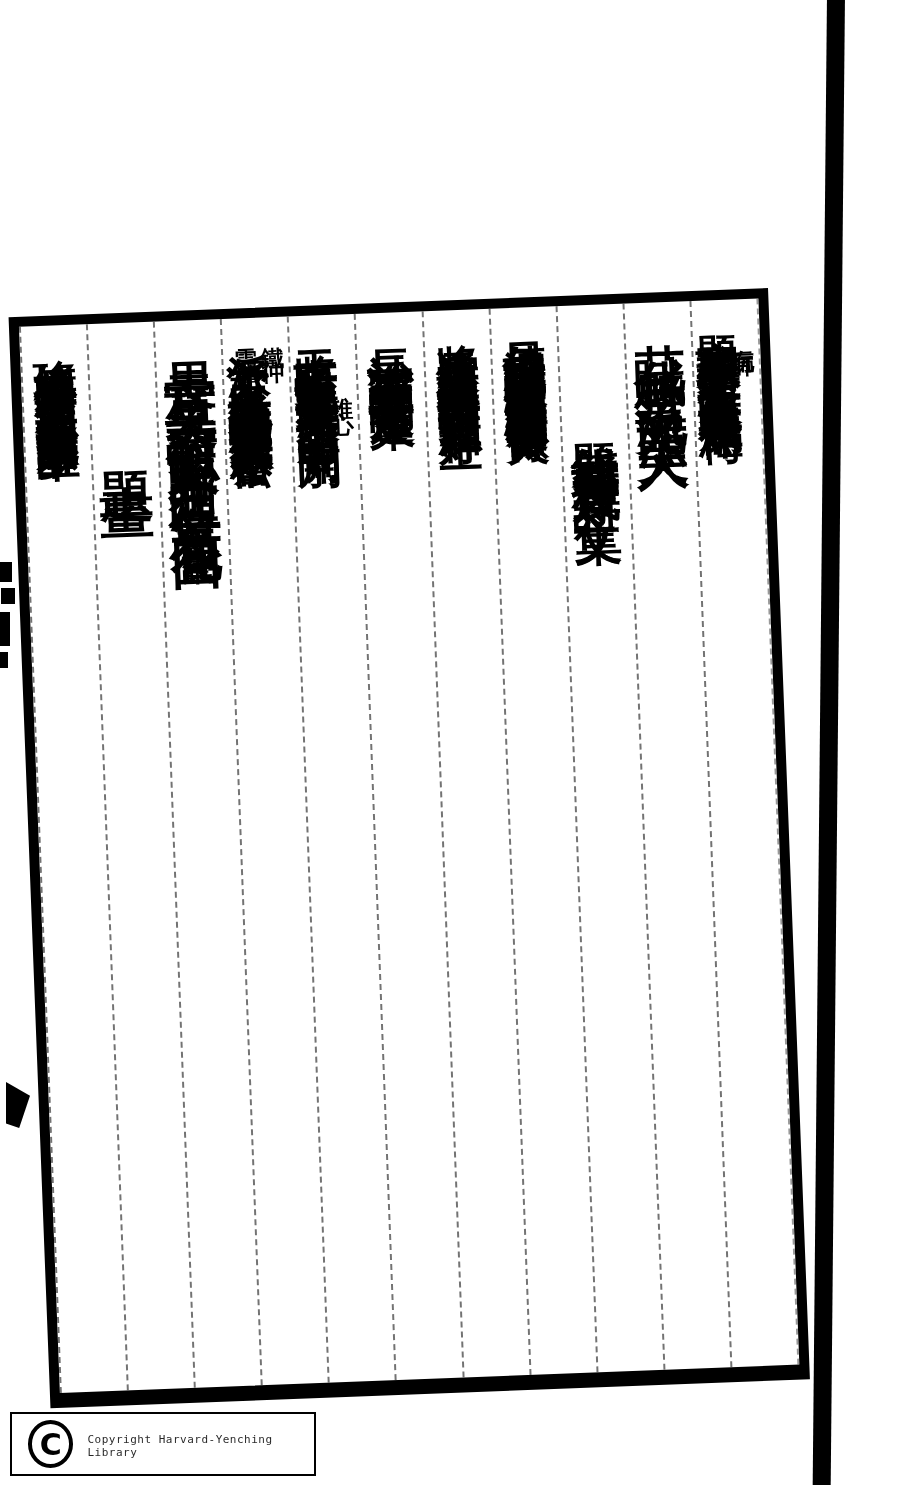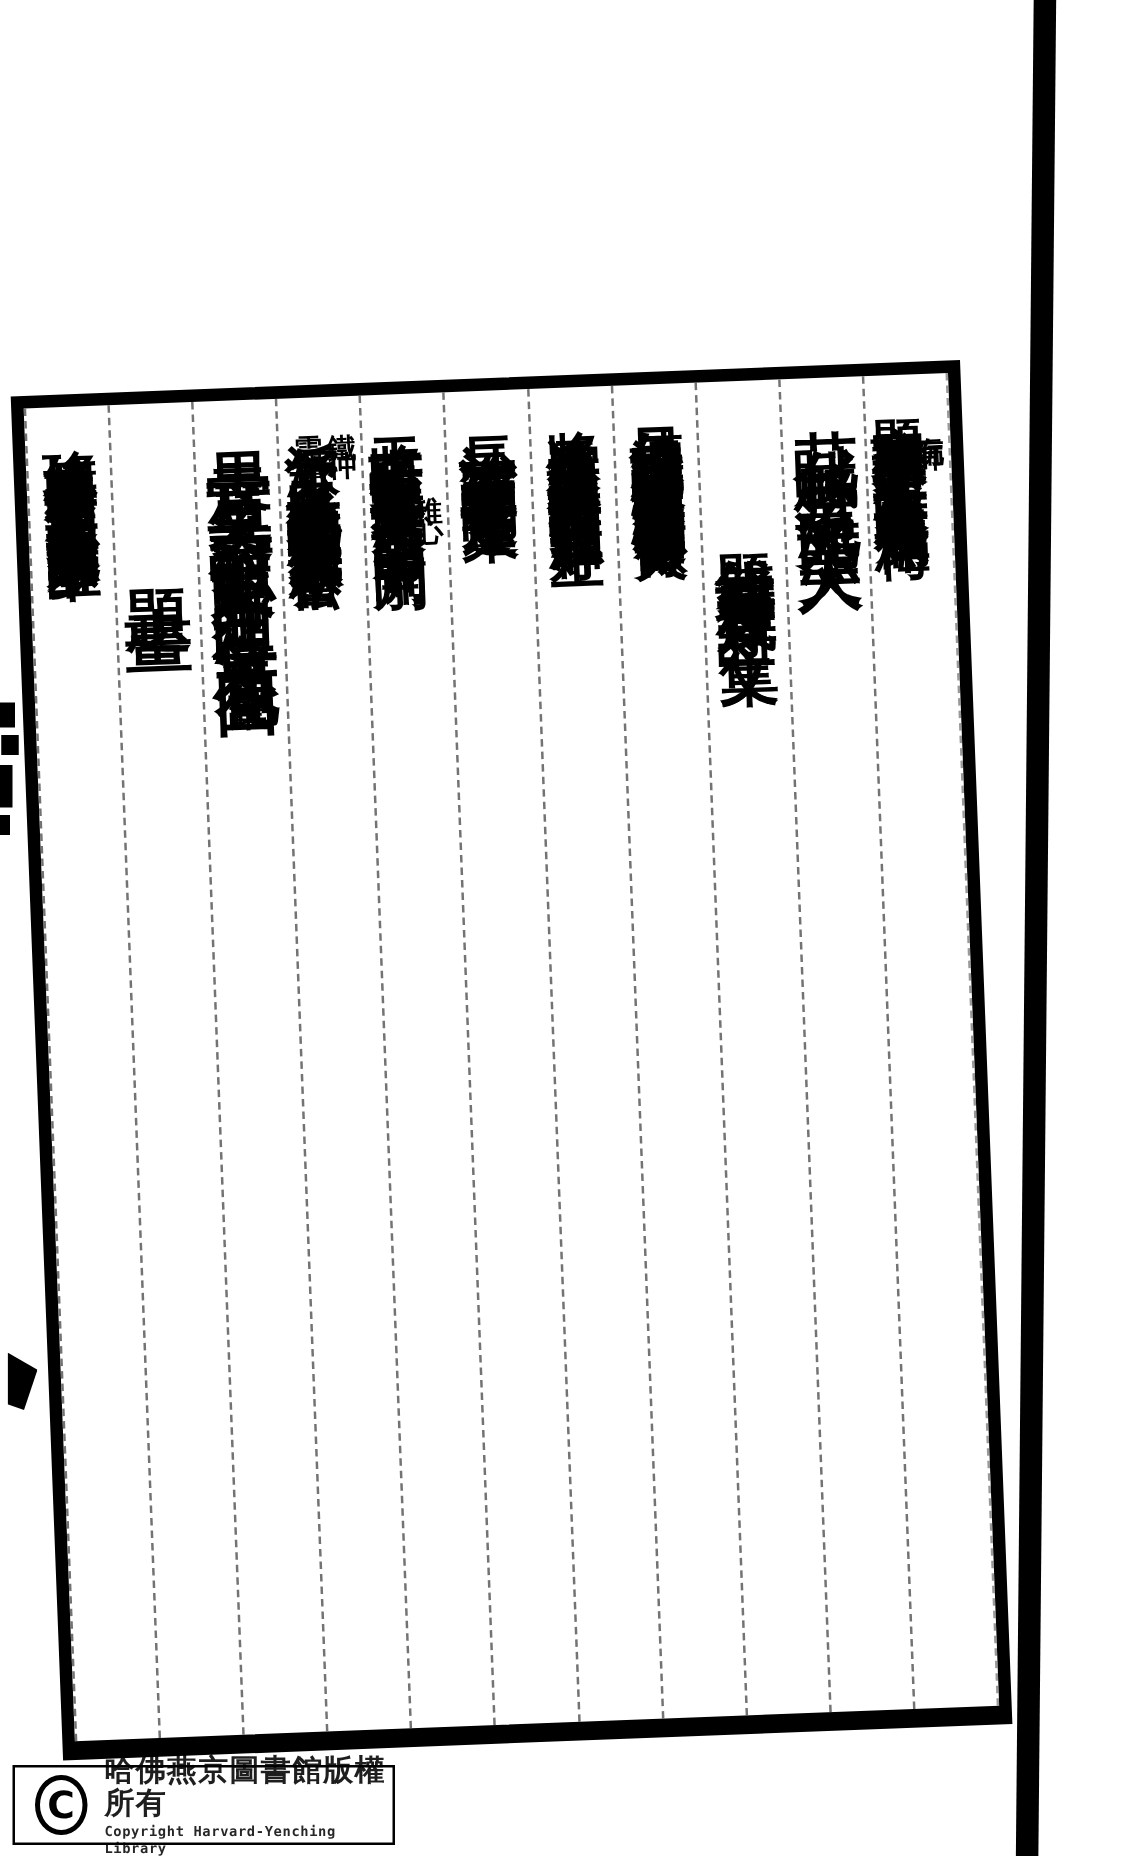--- a/index.html
+++ b/index.html
@@ -61,21 +61,21 @@
     margin-left:16px;display:flex;align-items:center;justify-content:center;
     font-weight:700;font-size:30px;font-family:"DejaVu Sans","Liberation Sans",sans-serif;color:#000;
   }
   .stamp-text{margin-left:14px;display:flex;flex-direction:column;}
   .stamp-cn{
     font-size:24px;font-weight:700;letter-spacing:1px;color:#000;opacity:.88;
     font-family:"DejaVu Serif","Liberation Serif",serif;line-height:1.1;
   }
   .stamp-en{
     margin-top:4px;font-family:"DejaVu Sans Mono","Liberation Mono",monospace;
-    font-size:11px;font-weight:700;letter-spacing:.5px;color:#000;opacity:.85;
+    font-size:11px;font-weight:400;letter-spacing:.5px;color:#000;opacity:.85;
   }
 </style>
 </head>
 <body>
 
 <div class="binding-bar"></div>
 
 <div class="page">
   <div class="cols">
 
@@ -165,16 +165,15 @@
 
 <div class="art a1"></div>
 <div class="art a2"></div>
 <div class="art a3"></div>
 <div class="art a4"></div>
 <div class="art a5"></div>
 
 <div class="stamp">
   <div class="cmark">C</div>
   <div class="stamp-text">
-    <span class="stamp-cn">哈佛燕京圖書館版權所有</span>
     <span class="stamp-en">Copyright Harvard-Yenching Library</span>
   </div>
 </div>
 
 </body></html>

